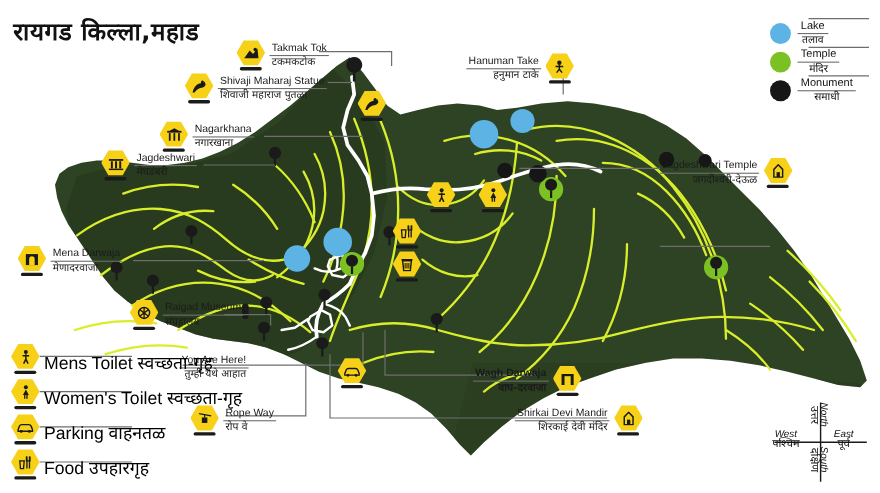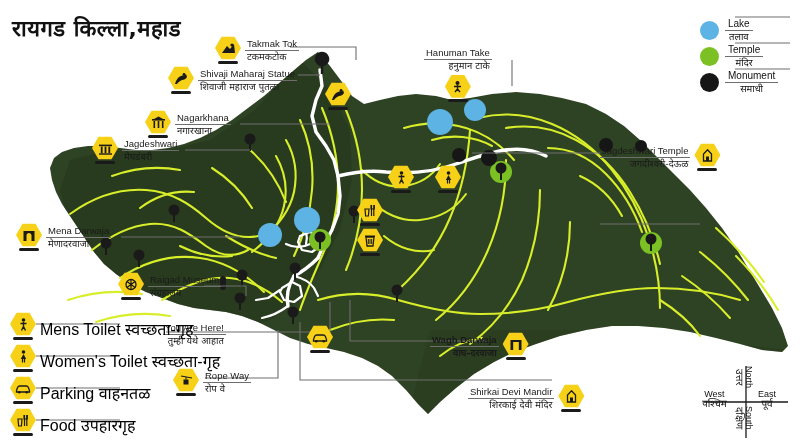--- a/index.html
+++ b/index.html
@@ -52,21 +52,21 @@
     width:26px;height:24px;
     clip-path:polygon(25% 3%,75% 3%,100% 50%,75% 97%,25% 97%,0% 50%);
     display:flex;align-items:center;justify-content:center;
   }
   .hex svg{display:block;}
   .hexbase{width:20px;height:3px;background:#1a1a1a;border-radius:2px;margin-top:1px;}
 
   
   #compass{position:absolute;left:700px;top:362px;width:92px;height:80px;}
   .cmp-lbl{position:absolute;display:flex;flex-direction:column;align-items:center;line-height:1;}
-  .cmp-lbl .en{font-size:9px;color:#111;}
+  .cmp-lbl .en{font-size:9px;color:#111;font-style:italic;}
   .cmp-lbl .mr{font-family:"DejaVu Sans",sans-serif;font-size:10px;color:#111;}
   .cmp-vert{writing-mode:vertical-rl;}
   .cmp-vert .en,.cmp-vert .mr{writing-mode:vertical-rl;}
 </style>
 </head>
 <body>
 
 <div id="map-root">
 
   <svg class="layer" viewBox="0 0 800 448">
@@ -391,21 +391,21 @@
           </svg>
         </span>
       <span class="hexbase"></span>
     </span>
     <span class="txtblock">
       <span class="en">Raigad Museum</span>
       <span class="mr">संग्रहालय</span>
     </span>
   </div>
 
-  <div class="callout right" style="left:424px;top:48px;flex-direction:column;">
+  <div class="callout right" style="left:424px;top:48px;">
     <span class="txtblock">
       <span class="en">Hanuman Take</span>
       <span class="mr">हनुमान टाके</span>
     </span>
     <span class="hexwrap">
       <span class="hex">
           <svg width="13" height="13" viewBox="0 0 13 13">
             <circle cx="6.5" cy="3" r="2" fill="#1a1a1a"></circle>
             <path d="M6.5,5 L6.5,9 M3,6.5 L10,6.5 M6.5,9 L4,12 M6.5,9 L9,12" stroke="#1a1a1a" stroke-width="1.3" fill="none"></path>
           </svg>
@@ -440,21 +440,21 @@
       <span class="hex">
           <svg width="14" height="13" viewBox="0 0 14 13">
             <rect x="1.5" y="2" width="11" height="10" fill="#1a1a1a"></rect>
             <rect x="4.2" y="4" width="5.6" height="8" fill="#f7d117"></rect>
           </svg>
         </span>
       <span class="hexbase"></span>
     </span>
   </div>
 
-  <div class="callout right" style="left:468px;top:384px;">
+  <div class="callout right" style="left:468px;top:368px;">
     <span class="txtblock">
       <span class="en">Shirkai Devi Mandir</span>
       <span class="mr">शिरकाई देवी मंदिर</span>
     </span>
     <span class="hexwrap">
       <span class="hex">
           <svg width="13" height="13" viewBox="0 0 13 13">
             <path d="M6.5,0.8 L10.5,5 L10.5,12 L2.5,12 L2.5,5 Z" fill="none" stroke="#1a1a1a" stroke-width="1.3"></path>
             <rect x="5" y="7.5" width="3" height="4.5" fill="#1a1a1a"></rect>
           </svg>

